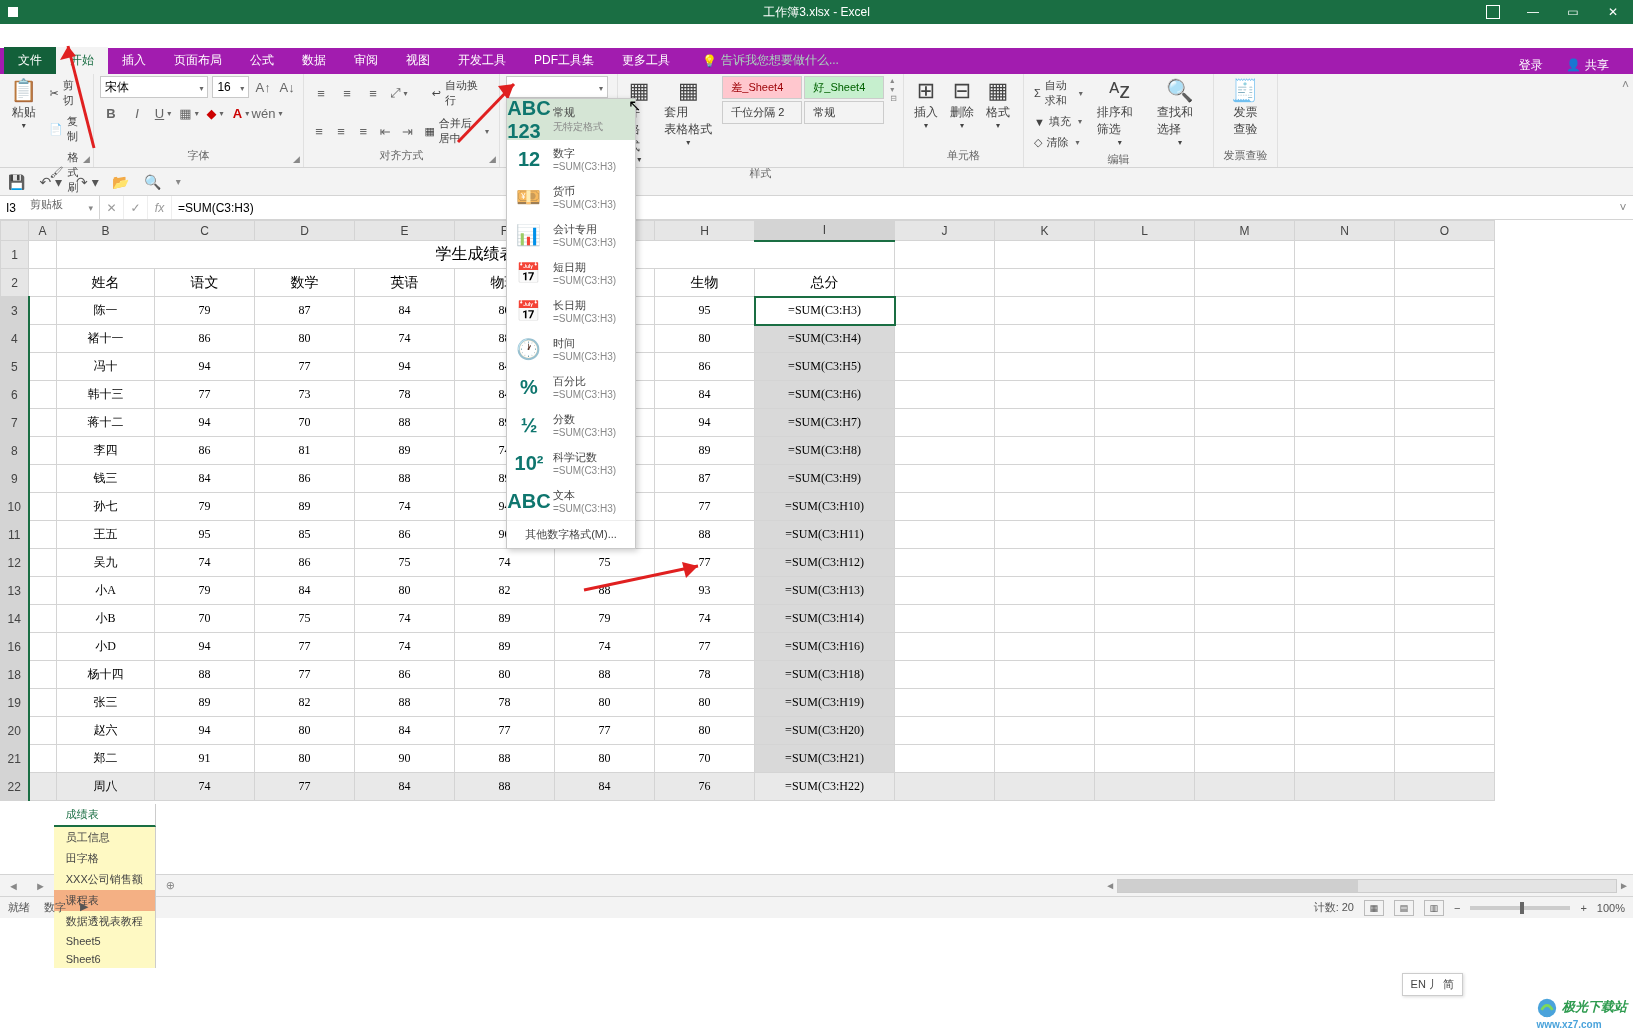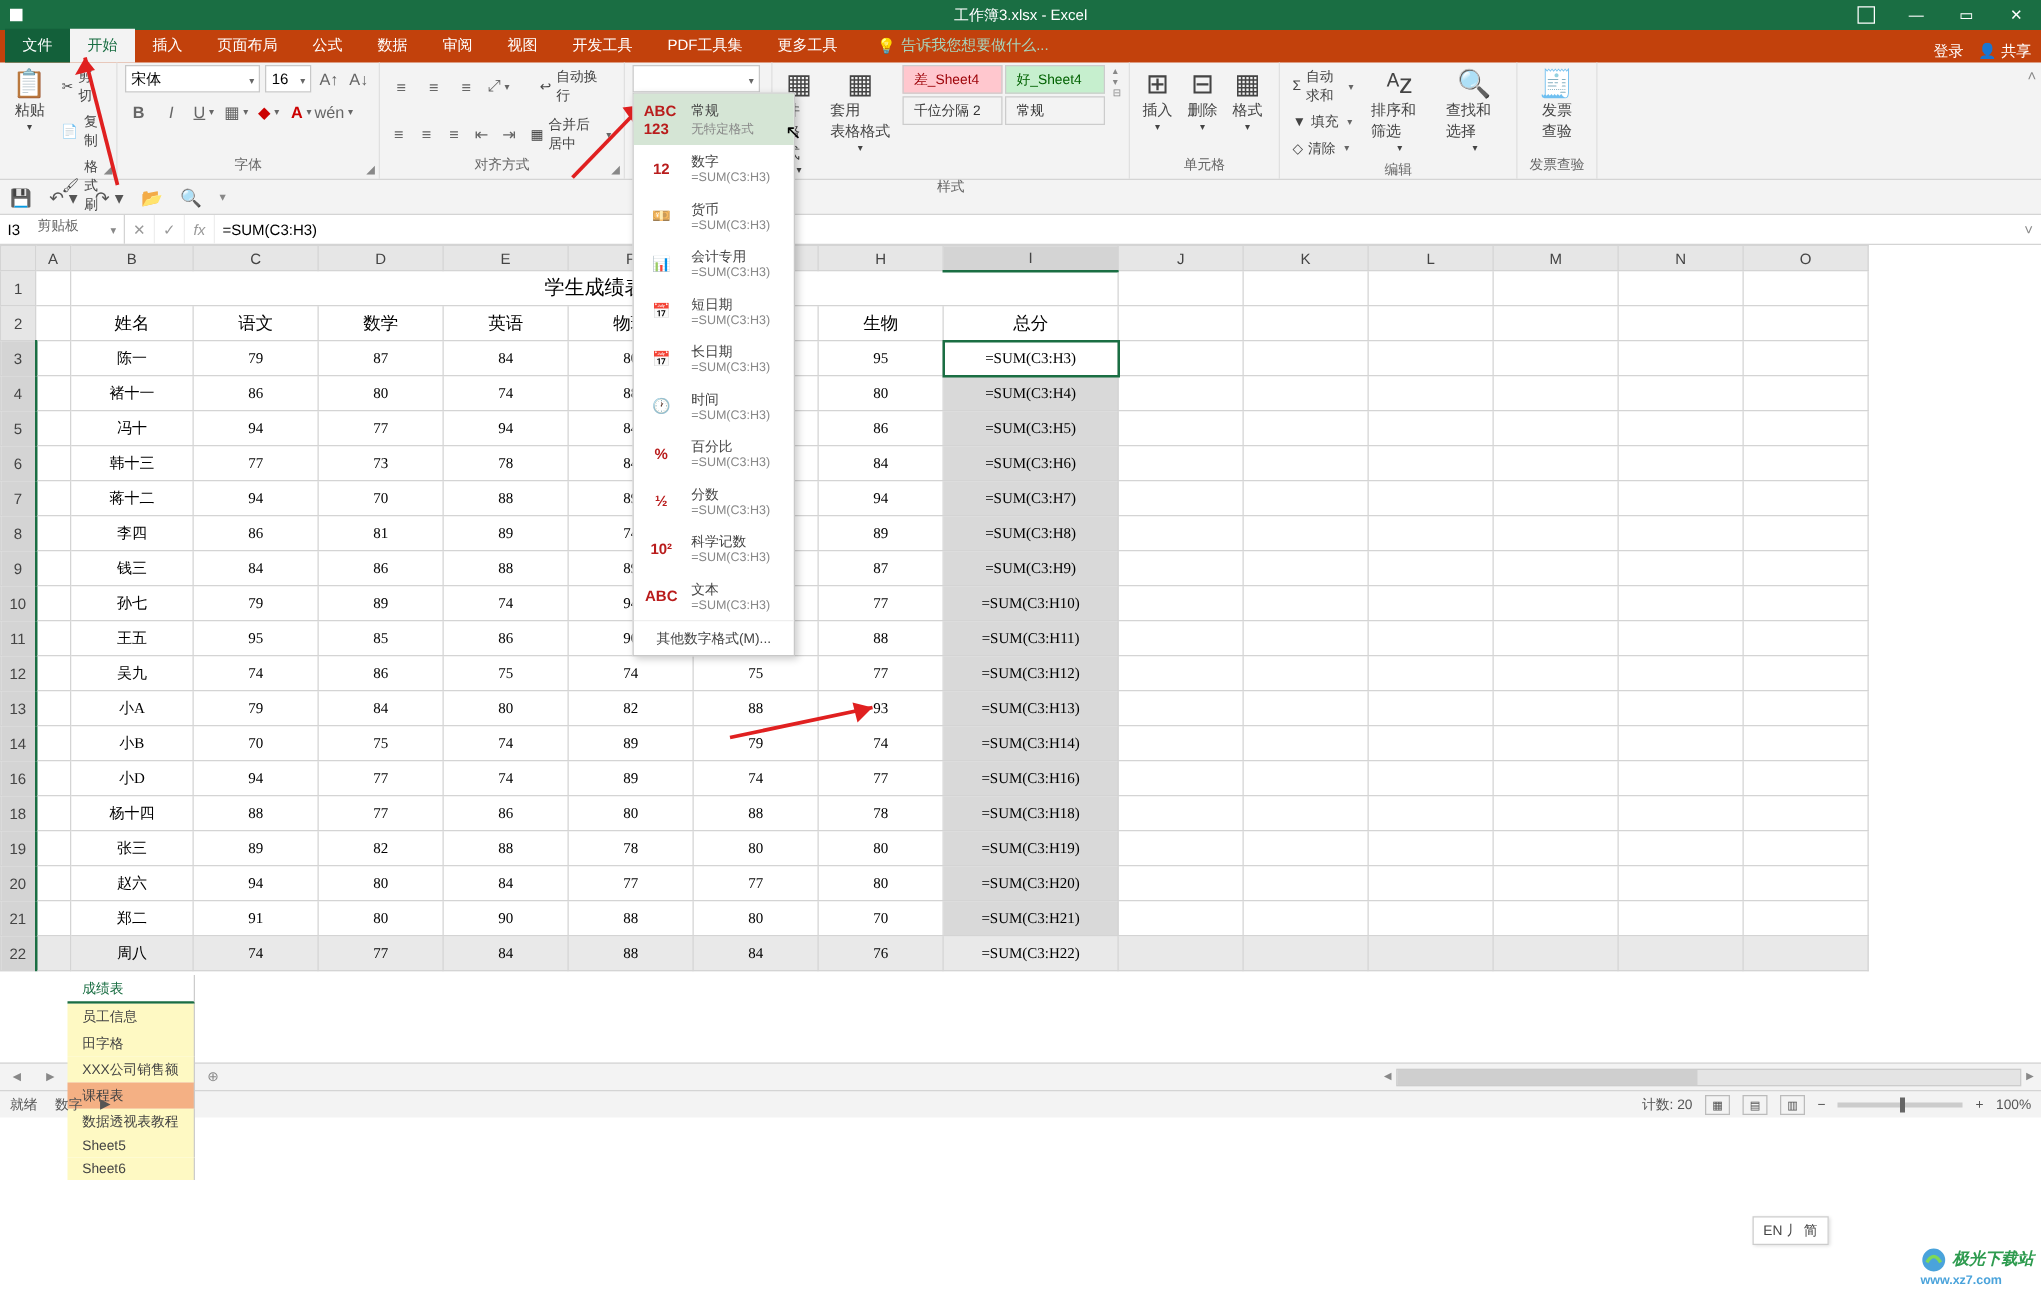--- a/index.html
+++ b/index.html
@@ -7,26 +7,26 @@
 
 
 .titlebar { background: #1a6e43; height: 24px; display: flex; align-items: center; color: #fff; position: relative; }
 .titlebar .dot { width: 10px; height: 10px; background: #fff; margin-left: 8px; }
 .titlebar .title { position: absolute; left: 50%; transform: translateX(-50%); font-size: 12px; }
 .titlebar .winbtns { position: absolute; right: 0; display: flex; }
 .titlebar .winbtn { width: 40px; height: 24px; display: flex; align-items: center; justify-content: center; }
 .titlebar .restore-icon { width: 14px; height: 14px; border: 1px solid #fff; position: relative; }
 
 
-.menubar { background: #c2410c; height: 26px; display: flex; align-items: flex-end; color: #fff; padding-left: 4px; position: relative; }
+.menubar { background: #a21caf; height: 26px; display: flex; align-items: flex-end; color: #fff; padding-left: 4px; position: relative; margin-top: 24px; }
 .menubar .mtab { padding: 5px 14px; font-size: 12px; cursor: pointer; }
 .menubar .mtab.file { background: #13603a; }
 .menubar .mtab.active { background: #f3f3f3; color: #1a6e43; }
 .menubar .tell { color: #a8d4bb; margin-left: 10px; padding: 5px 8px; display: flex; align-items: center; gap: 4px; }
-.menubar .right { position: absolute; right: 8px; display: flex; gap: 12px; color: #fff; }
+.menubar .right { position: absolute; right: 24px; display: flex; gap: 24px; color: #fff; }
 
 
 .redarrow { position: absolute; pointer-events: none; }
 
 
 .ribbon { background: #f3f3f3; height: 94px; display: flex; border-bottom: 1px solid #d4d4d4; }
 .ribgroup { border-right: 1px solid #e0e0e0; padding: 2px 6px; display: flex; flex-direction: column; position: relative; }
 .ribgroup .glabel { text-align: center; color: #666; font-size: 11px; margin-top: auto; padding-bottom: 2px; }
 .ribgroup .corner { position: absolute; right: 3px; bottom: 3px; font-size: 9px; color: #888; }
 .ribrow { display: flex; align-items: center; gap: 4px; }
@@ -36,21 +36,21 @@
 .iconbtn { width: 22px; height: 22px; display: flex; align-items: center; justify-content: center; color: #666; font-size: 13px; border: 1px solid transparent; }
 .select { height: 22px; border: 1px solid #c8c8c8; background: #fff; font-size: 12px; padding: 0 4px; display: flex; align-items: center; justify-content: space-between; }
 .dropdown-chevron::after { content: "▾"; font-size: 8px; margin-left: 3px; color: #666; }
 
 
 .numfmt-wrap { position: relative; }
 .numfmt-box { width: 102px; }
 .numfmt-menu { position: absolute; top: 22px; left: 0; width: 130px; background: #fff; border: 1px solid #c8c8c8; box-shadow: 2px 2px 6px rgba(0,0,0,.2); z-index: 100; }
 .numfmt-item { display: flex; align-items: center; padding: 6px 8px; gap: 10px; }
 .numfmt-item.hover { background: #d5e5d5; }
-.numfmt-item .nicon { width: 28px; height: 24px; display: flex; align-items: center; justify-content: center; font-size: 12px; color: #b91c1c; font-weight: bold; }
+.numfmt-item .nicon { width: 28px; height: 24px; display: flex; align-items: center; justify-content: center; font-size: 20px; color: #0f766e; font-weight: bold; }
 .numfmt-item .ntext { display: flex; flex-direction: column; }
 .numfmt-item .ntitle { font-size: 11px; color: #444; }
 .numfmt-item .nsub { font-size: 10px; color: #888; }
 .numfmt-more { padding: 6px 10px; font-size: 11px; color: #444; border-top: 1px solid #eee; text-align: center; }
 
 
 .style-gallery { display: grid; grid-template-columns: 1fr 1fr; gap: 2px; }
 .style-cell { border: 1px solid #ccc; padding: 3px 8px; font-size: 11px; min-width: 80px; text-align: left; }
 .style-bad { background: #ffc7ce; color: #9c0006; }
 .style-good { background: #c6efce; color: #006100; }

